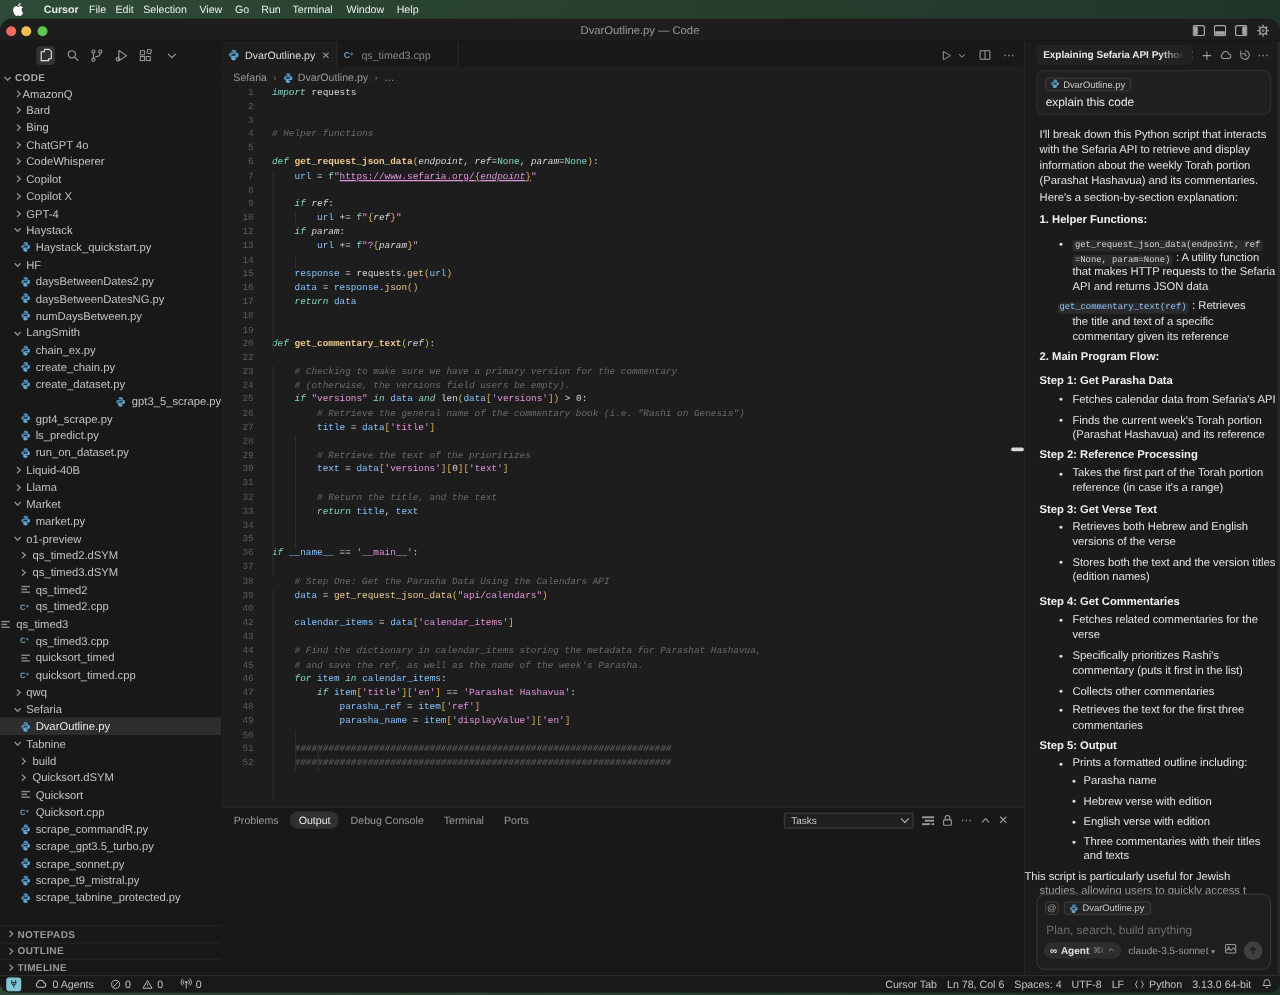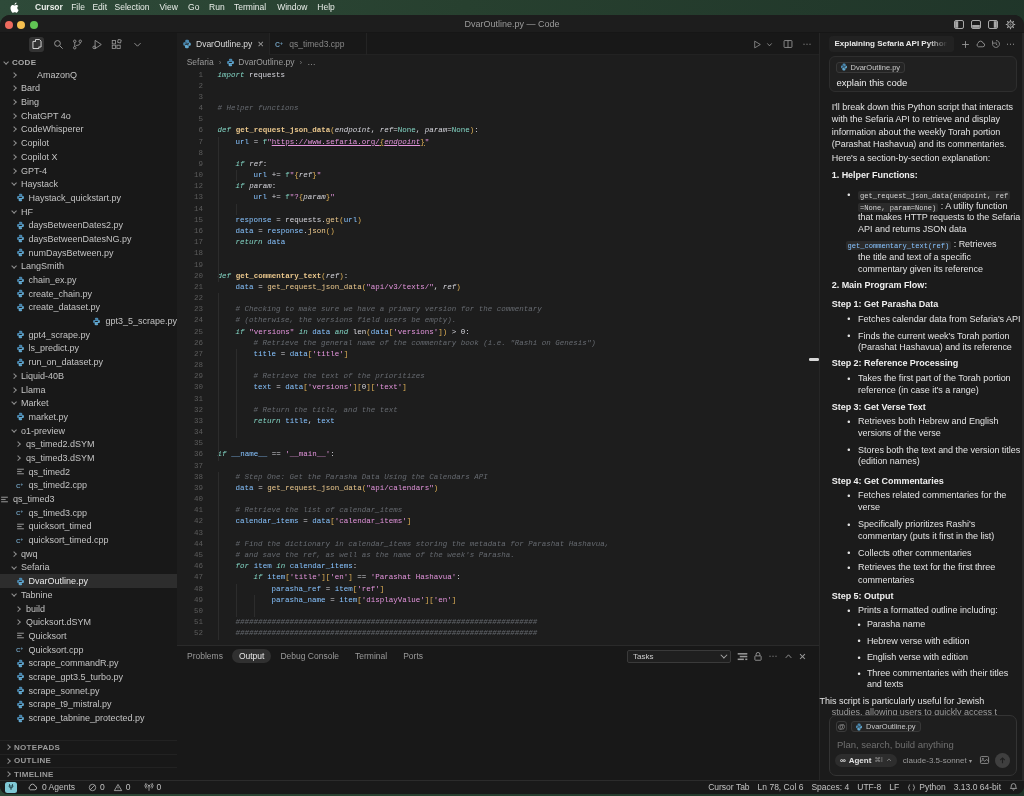--- a/index.html
+++ b/index.html
@@ -184,21 +184,21 @@
           <path d="M2.5 5.5L8 11l5.5-5.5"></path>
         </svg>
     </div>
     <div class="codehdr">
         <span class="chev open" style="margin-left:2px;"></span>
         <span style="margin-left:2px;">CODE</span>
       </div>
     <div class="tree">
       <div class="trow">
           <span class="chev" style="margin-left:10px;"></span>
-          <span style="margin-left:19px;">AmazonQ</span>
+          <span style="margin-left:0;">AmazonQ</span>
         </div>
       <div class="trow">
           <span class="chev" style="margin-left:10px;"></span>
           <span style="margin-left:3px;">Bard</span>
         </div>
       <div class="trow">
           <span class="chev" style="margin-left:10px;"></span>
           <span style="margin-left:3px;">Bing</span>
         </div>
       <div class="trow">
@@ -457,41 +457,39 @@
       <div class="cl"><span class="ln">10</span><span class="ct">        <span class="v">url</span> += <span class="kn">f</span><span class="s">"</span><span class="b">{</span><span class="p">ref</span><span class="b">}</span><span class="s">"</span></span></div>
       <div class="cl"><span class="ln">12</span><span class="ct">    <span class="k">if</span> <span class="p">param</span>:</span></div>
       <div class="cl"><span class="ln">13</span><span class="ct">        <span class="v">url</span> += <span class="kn">f</span><span class="s">"?</span><span class="b">{</span><span class="p">param</span><span class="b">}</span><span class="s">"</span></span></div>
       <div class="cl"><span class="ln">14</span><span class="ct"></span></div>
       <div class="cl"><span class="ln">15</span><span class="ct">    <span class="v">response</span> = requests.<span class="f">get</span><span class="b">(</span><span class="v">url</span><span class="b">)</span></span></div>
       <div class="cl"><span class="ln">16</span><span class="ct">    <span class="v">data</span> = <span class="v">response</span>.<span class="f">json</span><span class="b">()</span></span></div>
       <div class="cl"><span class="ln">17</span><span class="ct">    <span class="k">return</span> <span class="v">data</span></span></div>
       <div class="cl"><span class="ln">18</span><span class="ct"></span></div>
       <div class="cl"><span class="ln">19</span><span class="ct"></span></div>
       <div class="cl"><span class="ln">20</span><span class="ct"><span class="k">def</span> <span class="fb">get_commentary_text</span><span class="b">(</span><span class="p">ref</span><span class="b">)</span>:</span></div>
-      <div class="cl"><span class="ln">21</span><span class="ct">    <span class="v">data</span> = <span class="f">get_request_json_data</span><span class="b">(</span><span class="s">"api/v3/texts/"</span>, <span class="p">ref</span><span class="b">)</span></span></div>
       <div class="cl"><span class="ln">22</span><span class="ct"></span></div>
       <div class="cl"><span class="ln">23</span><span class="ct">    <span class="c"># Checking to make sure we have a primary version for the commentary</span></span></div>
       <div class="cl"><span class="ln">24</span><span class="ct">    <span class="c"># (otherwise, the versions field users be empty).</span></span></div>
       <div class="cl"><span class="ln">25</span><span class="ct">    <span class="k">if</span> <span class="s">"versions"</span> <span class="k">in</span> <span class="v">data</span> <span class="k">and</span> len<span class="b">(</span><span class="v">data</span><span class="b">[</span><span class="s">'versions'</span><span class="b">])</span> &gt; 0:</span></div>
       <div class="cl"><span class="ln">26</span><span class="ct">        <span class="c"># Retrieve the general name of the commentary book (i.e. "Rashi on Genesis")</span></span></div>
       <div class="cl"><span class="ln">27</span><span class="ct">        <span class="v">title</span> = <span class="v">data</span><span class="b">[</span><span class="s">'title'</span><span class="b">]</span></span></div>
       <div class="cl"><span class="ln">28</span><span class="ct"></span></div>
       <div class="cl"><span class="ln">29</span><span class="ct">        <span class="c"># Retrieve the text of the prioritizes</span></span></div>
       <div class="cl"><span class="ln">30</span><span class="ct">        <span class="v">text</span> = <span class="v">data</span><span class="b">[</span><span class="s">'versions'</span><span class="b">][</span>0<span class="b">][</span><span class="s">'text'</span><span class="b">]</span></span></div>
       <div class="cl"><span class="ln">31</span><span class="ct"></span></div>
       <div class="cl"><span class="ln">32</span><span class="ct">        <span class="c"># Return the title, and the text</span></span></div>
       <div class="cl"><span class="ln">33</span><span class="ct">        <span class="k">return</span> <span class="v">title</span>, <span class="v">text</span></span></div>
       <div class="cl"><span class="ln">34</span><span class="ct"></span></div>
       <div class="cl"><span class="ln">35</span><span class="ct"></span></div>
       <div class="cl"><span class="ln">36</span><span class="ct"><span class="k">if</span> <span class="v">__name__</span> == <span class="s">'__main__'</span>:</span></div>
       <div class="cl"><span class="ln">37</span><span class="ct"></span></div>
       <div class="cl"><span class="ln">38</span><span class="ct">    <span class="c"># Step One: Get the Parasha Data Using the Calendars API</span></span></div>
       <div class="cl"><span class="ln">39</span><span class="ct">    <span class="v">data</span> = <span class="f">get_request_json_data</span><span class="b">(</span><span class="s">"api/calendars"</span><span class="b">)</span></span></div>
       <div class="cl"><span class="ln">40</span><span class="ct"></span></div>
-      <div class="cl"><span class="ln">41</span><span class="ct">    <span class="c"># Retrieve the list of calendar_items</span></span></div>
       <div class="cl"><span class="ln">42</span><span class="ct">    <span class="v">calendar_items</span> = <span class="v">data</span><span class="b">[</span><span class="s">'calendar_items'</span><span class="b">]</span></span></div>
       <div class="cl"><span class="ln">43</span><span class="ct"></span></div>
       <div class="cl"><span class="ln">44</span><span class="ct">    <span class="c"># Find the dictionary in calendar_items storing the metadata for Parashat Hashavua,</span></span></div>
       <div class="cl"><span class="ln">45</span><span class="ct">    <span class="c"># and save the ref, as well as the name of the week's Parasha.</span></span></div>
       <div class="cl"><span class="ln">46</span><span class="ct">    <span class="k">for</span> <span class="v">item</span> <span class="k">in</span> <span class="v">calendar_items</span>:</span></div>
       <div class="cl"><span class="ln">47</span><span class="ct">        <span class="k">if</span> <span class="v">item</span><span class="b">[</span><span class="s">'title'</span><span class="b">][</span><span class="s">'en'</span><span class="b">]</span> == <span class="s">'Parashat Hashavua'</span>:</span></div>
       <div class="cl"><span class="ln">48</span><span class="ct">            <span class="v">parasha_ref</span> = <span class="v">item</span><span class="b">[</span><span class="s">'ref'</span><span class="b">]</span></span></div>
       <div class="cl"><span class="ln">49</span><span class="ct">            <span class="v">parasha_name</span> = <span class="v">item</span><span class="b">[</span><span class="s">'displayValue'</span><span class="b">][</span><span class="s">'en'</span><span class="b">]</span></span></div>
       <div class="cl"><span class="ln">50</span><span class="ct"></span></div>
       <div class="cl"><span class="ln">51</span><span class="ct">    <span class="c">###################################################################</span></span></div>

